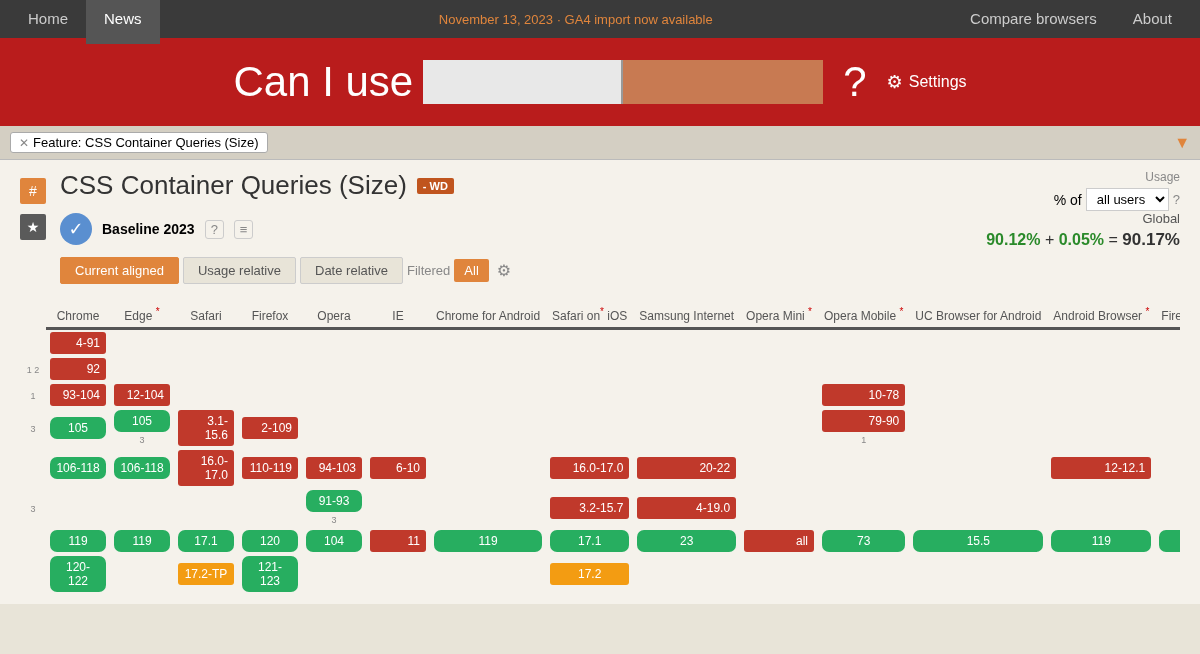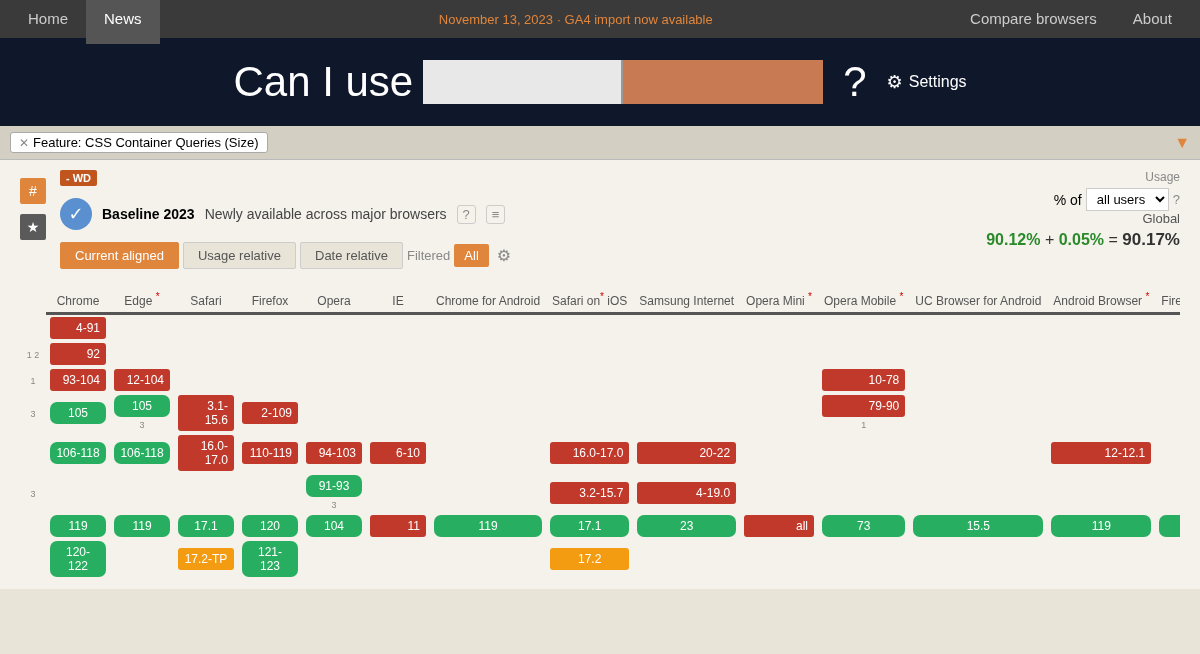--- a/index.html
+++ b/index.html
@@ -7,21 +7,21 @@
 
     
     .nav { background: #3a3a3a; display: flex; align-items: center; height: 38px; padding: 0 10px; }
     .nav-item { color: #ccc; padding: 6px 18px; line-height: 38px; cursor: pointer; font-size: 15px; }
     .nav-item.active { background: #555; color: #fff; }
     .nav-center { flex: 1; text-align: center; color: #aaa; font-size: 13px; margin-left: 40px; }
     .nav-center span { color: #e0853c; }
     .nav-right { display: flex; align-items: center; }
 
     
-    .hero { background: #0f172a; padding: 20px 0; display: flex; justify-content: center; align-items: center; gap: 10px; }
+    .hero { background: #b91c1c; padding: 20px 0; display: flex; justify-content: center; align-items: center; gap: 10px; }
     .hero-title { color: #fff; font-size: 42px; font-weight: 300; }
     .hero-search { display: flex; gap: 0; }
     .hero-input { width: 200px; height: 44px; border: none; background: #e8e8e8; padding: 0 10px; font-size: 16px; border-right: 2px solid #999; outline: none; }
     .hero-input2 { width: 200px; height: 44px; border: none; background: #c87a52; padding: 0 10px; font-size: 16px; outline: none; color: #fff; }
     .hero-q { color: #fff; font-size: 42px; font-weight: 300; margin: 0 10px; }
     .hero-settings { color: #fff; font-size: 16px; cursor: pointer; display: flex; align-items: center; gap: 6px; }
     .hero-settings-icon { font-size: 18px; }
 
     
     .breadcrumb-bar { background: #d4cfc3; padding: 6px 10px; display: flex; align-items: center; gap: 8px; border-bottom: 1px solid #bbb; }
@@ -128,29 +128,29 @@
 
 <div class="main">
 
   <div style="display:flex; gap:10px; margin-bottom:6px;">
     <div style="display:flex; flex-direction:column; gap:6px; margin-right:4px;">
       <div class="feature-hash">#</div>
       <div class="feature-star">★</div>
     </div>
     <div class="feature-title-area">
       <div class="feature-title">
+        <span>CSS Container Queries (Size)</span>
         <span class="feature-badge">- WD</span>
       </div>
 
       <div class="baseline-bar">
         <div class="baseline-icon">
           <span class="baseline-check">✓</span>
         </div>
         <span style="font-weight:bold;font-size:14px;">Baseline 2023</span>
-        <span style="font-size:14px; color:#444;">Newly available across major browsers</span>
         <span class="baseline-help">?</span>
         <span class="baseline-bookmark">≡</span>
       </div>
 
 
       <div class="tabs">
         <button class="tab active">Current aligned</button>
         <button class="tab">Usage relative</button>
         <button class="tab">Date relative</button>
         <span class="tab-filtered">Filtered</span>

